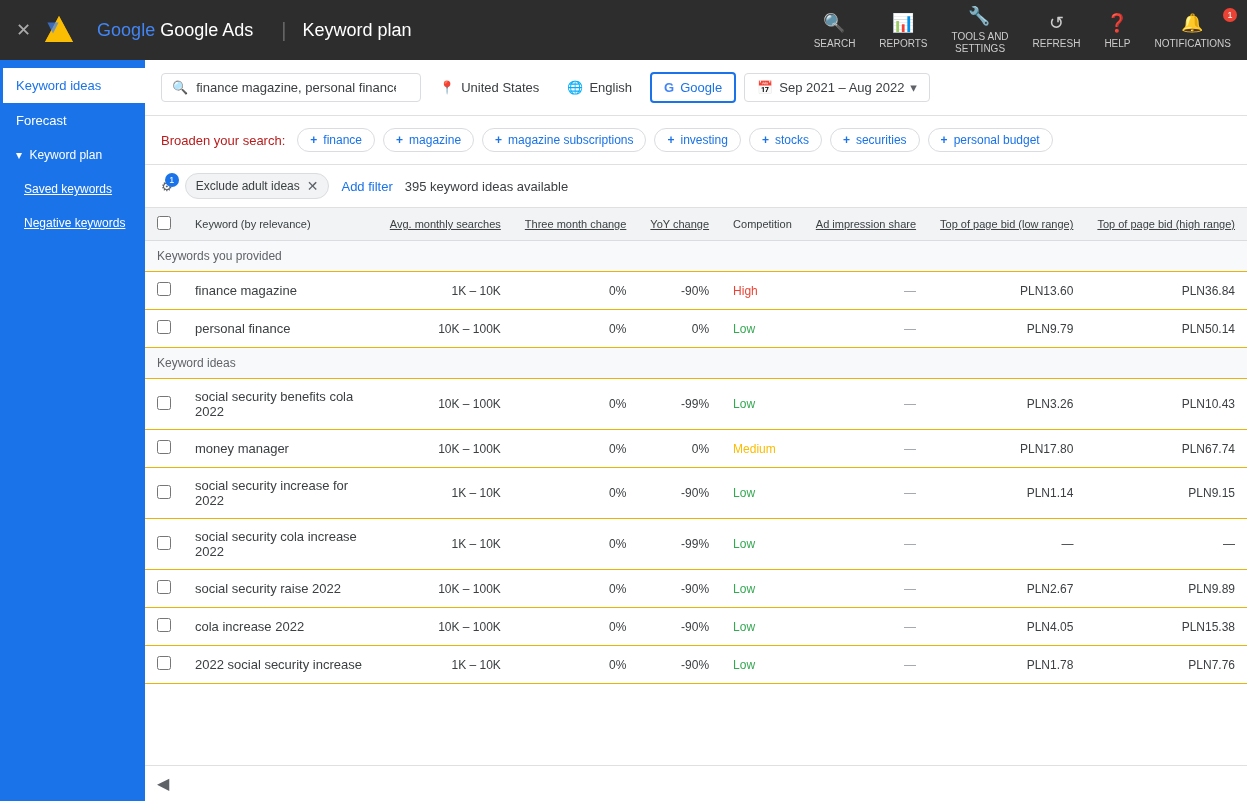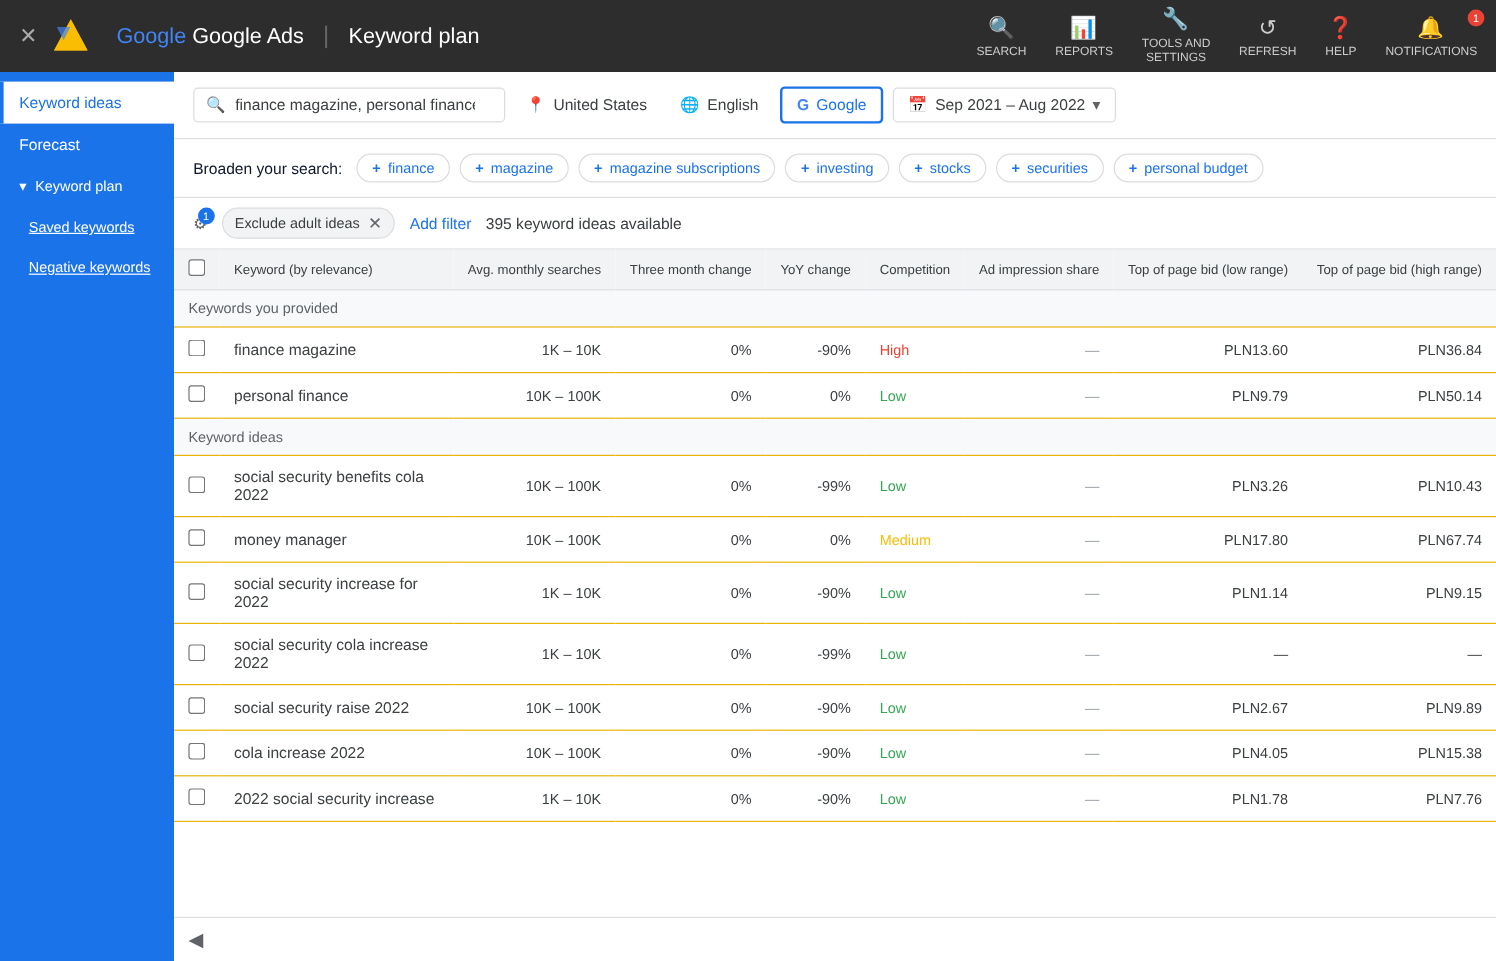--- a/index.html
+++ b/index.html
@@ -22,21 +22,21 @@
     }
     .nav-logo {
       display: flex;
       align-items: center;
       margin-right: 16px;
     }
     .nav-brand {
       font-size: 18px;
       font-weight: 400;
       color: #fff;
-      margin-right: 16px;
+      margin-right: 28px;
     }
     .nav-divider {
       color: #666;
       margin-right: 16px;
       font-size: 20px;
       font-weight: 100;
     }
     .nav-title {
       font-size: 18px;
       color: #fff;
@@ -198,21 +198,21 @@
     .broaden-bar {
       display: flex;
       align-items: center;
       padding: 12px 16px;
       border-bottom: 1px solid #e0e0e0;
       gap: 8px;
       flex-wrap: wrap;
     }
     .broaden-label {
       font-size: 13px;
-      color: #0f172a;
+      color: #b91c1c;
       margin-right: 4px;
     }
     .broaden-chip {
       display: flex;
       align-items: center;
       border: 1px solid #dadce0;
       border-radius: 16px;
       padding: 4px 12px;
       font-size: 12px;
       color: #1a73e8;
@@ -299,20 +299,21 @@
       font-size: 11px;
       font-weight: 500;
       color: #3c4043;
       white-space: nowrap;
       position: sticky;
       top: 0;
       z-index: 1;
     }
     thead th.numeric {
       text-align: right;
+      text-decoration: underline;
     }
     thead th:first-child {
       width: 36px;
     }
     tbody tr {
       border-bottom: 1px solid #eab308;
     }
     .section-header td {
       background: #f8f9fa;
       padding: 8px 12px;

